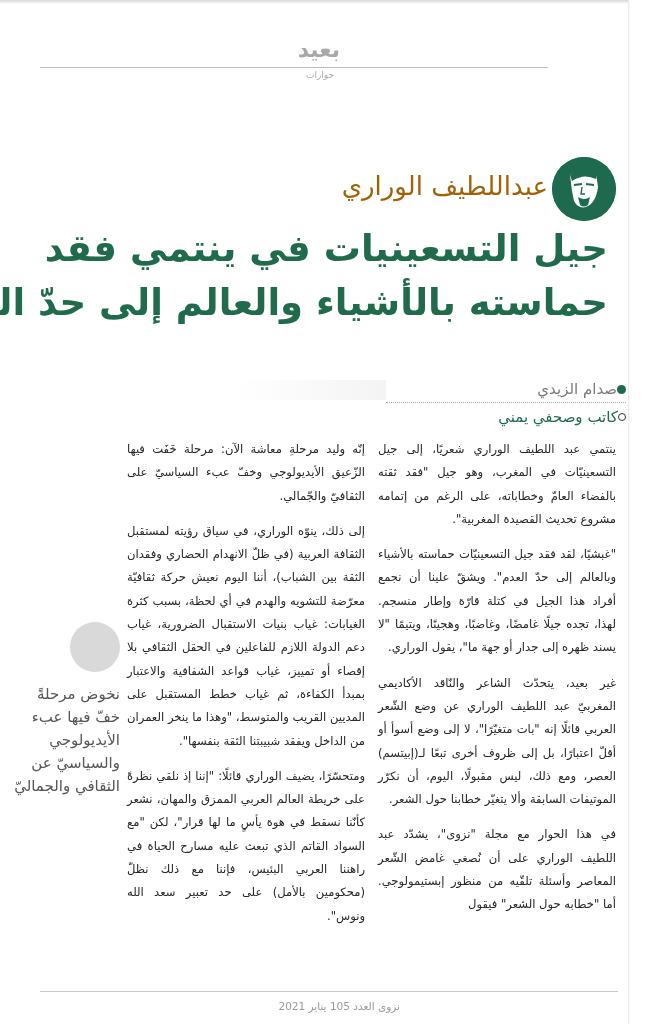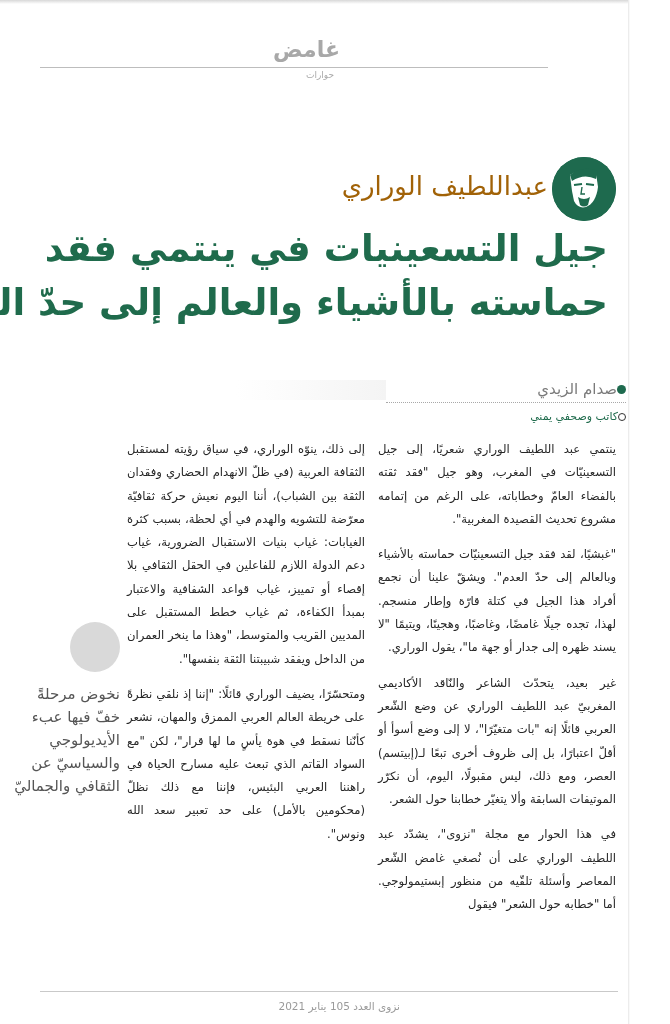--- a/index.html
+++ b/index.html
@@ -50,21 +50,21 @@
   }
   .headline div { white-space: nowrap; }
   
   .byline {
     position: absolute; right: 44px; top: 378px; width: 240px; direction: rtl;
   }
   .byline-row { display: flex; align-items: center; gap: 0; direction: rtl; }
   .dot-filled { width: 9px; height: 9px; border-radius: 50%; background: #1e6a4e; flex: none; }
   .dot-hollow { width: 8px; height: 8px; border-radius: 50%; border: 1.3px solid #333; flex: none; box-sizing: border-box; }
   .byline-name { font-size: 15px; color: #7a7a7a; line-height: 22px; }
-  .byline-role { font-size: 11px; color: #1f6b4c; line-height: 22px; }
+  .byline-role { font-size: 15px; color: #1f6b4c; line-height: 22px; }
   .byline-dots { height: 1px; border-top: 1.5px dotted #a8a8a8; margin: 2px 0 2px 0; width: 100%; }
   .byline-fade {
     position: absolute; right: 284px; top: 380px; width: 150px; height: 20px;
     background: linear-gradient(90deg, rgba(240,240,240,0), #f4f4f4);
   }
   
   .col {
     position: absolute; top: 438px; direction: rtl; text-align: justify;
     font-family: "DejaVu Sans", sans-serif; font-size: 11.6px; line-height: 23.3px;
     color: #262626;
@@ -89,21 +89,21 @@
     position: absolute; left: 200px; top: 1000px; width: 200px; text-align: right;
     font-size: 10.5px; color: #9a9a9a; direction: rtl;
   }
 </style>
 </head>
 <body>
 
 <div class="top-shadow"></div>
 <div class="right-edge"></div>
 
-<div class="logo">غامض</div>
+<div class="logo">بعيد</div>
 <div class="masthead-rule"></div>
 <div class="section-label">حوارات</div>
 
 <div class="author-portrait">
   <svg viewBox="0 0 64 64">
     <circle cx="32" cy="32" r="32" fill="#1e6a4e"></circle>
     <path d="M18 18 Q30 10 44 16 L46 30 Q44 46 34 50 Q26 52 22 44 L20 34 Z" fill="#ffffff"></path>
     <path d="M18 18 Q30 8 46 14 L44 22 Q32 16 20 24 Z" fill="#1e6a4e"></path>
     <path d="M22 28 L30 27 M34 27 L42 28" stroke="#1e6a4e" stroke-width="2.2" fill="none"></path>
     <path d="M26 40 Q32 44 38 40 L36 48 Q32 51 28 48 Z" fill="#1e6a4e"></path>
@@ -131,20 +131,21 @@
 </div>
 
 <div class="col col-right">
   <p>ينتمي عبد اللطيف الوراري شعريًا، إلى جيل التسعينيّات في المغرب، وهو جيل "فقد ثقته بالفضاء العامّ وخطاباته، على الرغم من إتمامه مشروع تحديث القصيدة المغربية".</p>
   <p>"غبشيًا، لقد فقد جيل التسعينيّات حماسته بالأشياء وبالعالم إلى حدّ العدم". ويشقّ علينا أن نجمع أفراد هذا الجيل في كتلة قارّة وإطار منسجم. لهذا، تجده جيلًا غامضًا، وغاضبًا، وهجينًا، ويتيمًا "لا يسند ظهره إلى جدار أو جهة ما"، يقول الوراري.</p>
   <p>غير بعيد، يتحدّث الشاعر والنّاقد الأكاديمي المغربيّ عبد اللطيف الوراري عن وضع الشّعر العربي قائلًا إنه "بات متغيّرًا"، لا إلى وضع أسوأ أو أقلّ اعتبارًا، بل إلى ظروف أخرى تبعًا لـ(إبيتسم) العصر، ومع ذلك، ليس مقبولًا، اليوم، أن نكرّر الموتيفات السابقة وألا يتغيّر خطابنا حول الشعر.</p>
   <p>في هذا الحوار مع مجلة "نزوى"، يشدّد عبد اللطيف الوراري على أن نُصغي غامض الشّعر المعاصر وأسئلة تلقّيه من منظور إبستيمولوجي. أما "خطابه حول الشعر" فيقول</p>
 </div>
 
 <div class="col col-left">
+  <p>إنّه وليد مرحلةِ معاشة الآن: مرحلة خَفَت فيها الزّعيق الأيديولوجي وخفّ عبء السياسيّ على الثقافيّ والجّمالي.</p>
   <p>إلى ذلك، ينوّه الوراري، في سياق رؤيته لمستقبل الثقافة العربية (في ظلّ الانهدام الحضاري وفقدان الثقة بين الشباب)، أننا اليوم نعيش حركة ثقافيّة معرّضة للتشويه والهدم في أي لحظة، بسبب كثرة الغيابات: غياب بنيات الاستقبال الضرورية، غياب دعم الدولة اللازم للفاعلين في الحقل الثقافي بلا إقصاء أو تمييز، غياب قواعد الشفافية والاعتبار بمبدأ الكفاءة، ثم غياب خطط المستقبل على المديين القريب والمتوسط، "وهذا ما ينخر العمران من الداخل ويفقد شبيبتنا الثقة بنفسها".</p>
   <p>ومتحسّرًا، يضيف الوراري قائلًا: "إننا إذ نلقي نظرةً على خريطة العالم العربي الممزق والمهان، نشعر كأنّنا نسقط في هوة يأسٍ ما لها قرار"، لكن "مع السواد القاتم الذي تبعث عليه مسارح الحياة في راهننا العربي البئيس، فإننا مع ذلك نظلّ (محكومين بالأمل) على حد تعبير سعد الله ونوس".</p>
 </div>
 
 <div class="pull-circle"></div>
 <div class="pull-quote">نخوض مرحلةً خفّ فيها عبء الأيديولوجي والسياسيّ عن الثقافي والجماليّ</div>
 
 <div class="footer-rule"></div>
 <div class="footer-text">نزوى العدد 105 يناير 2021</div>
 

